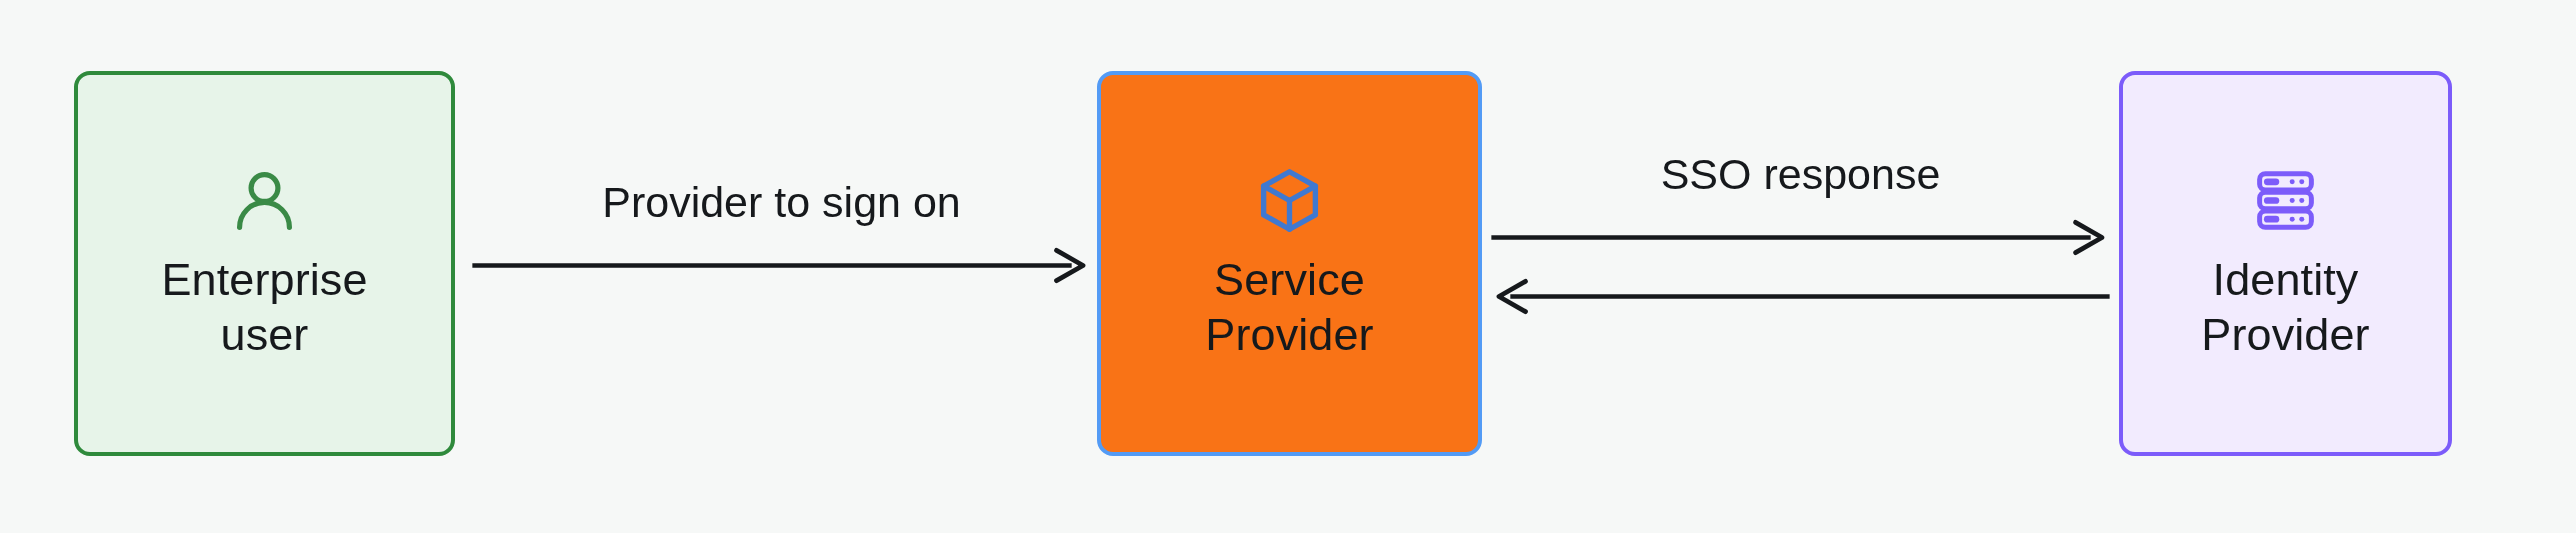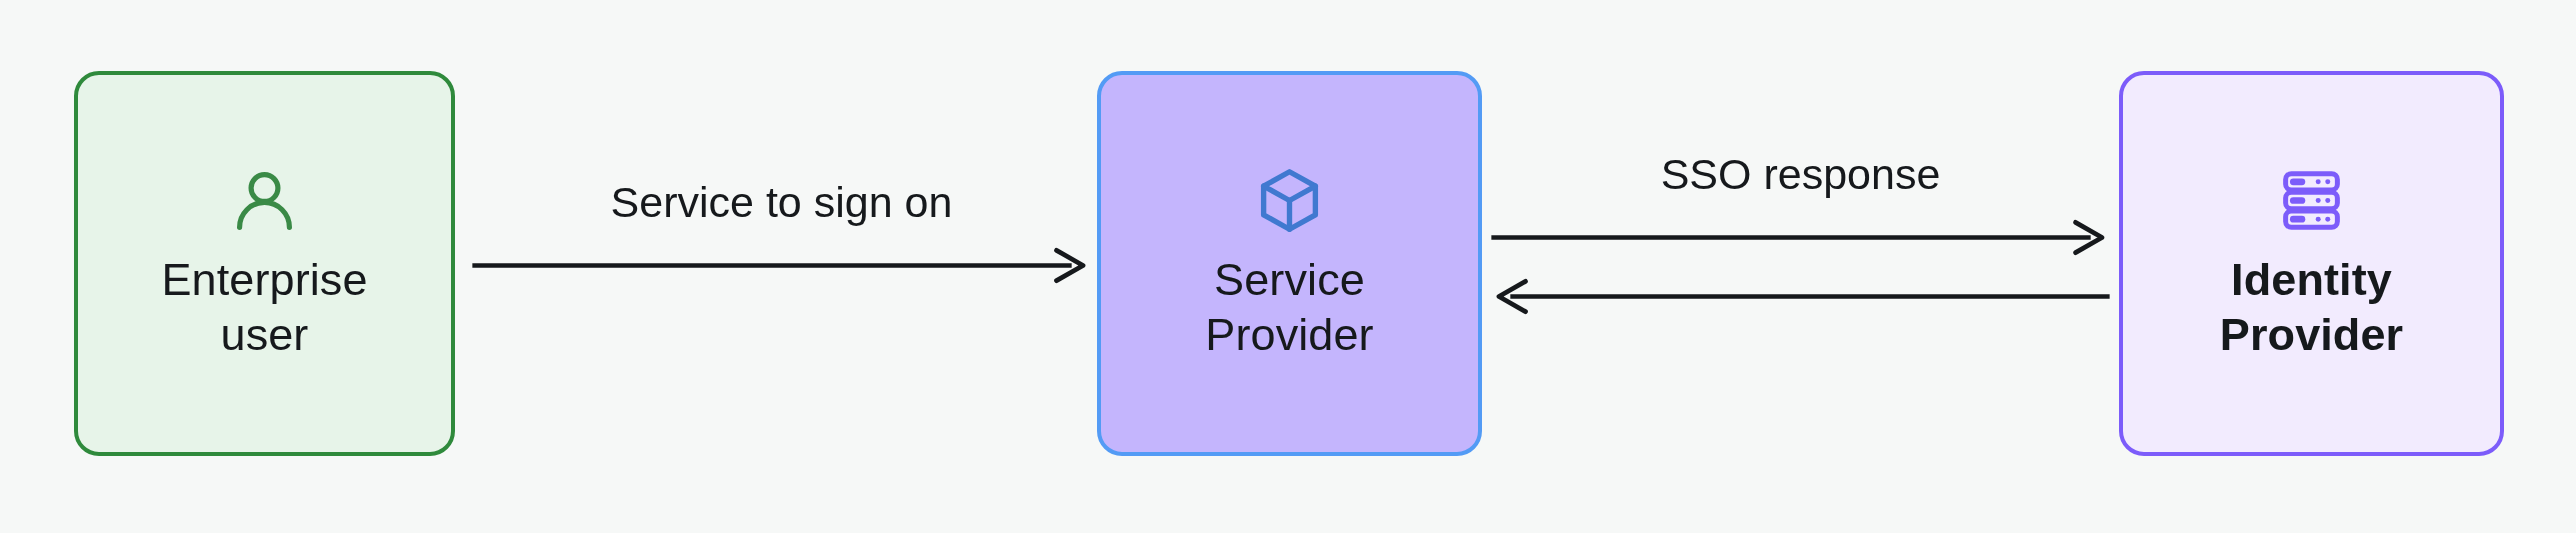--- a/index.html
+++ b/index.html
@@ -19,21 +19,21 @@
     height: 533px;
     background: #F6F8F7;
   }
 
   
   .node {
     position: absolute;
     box-sizing: border-box;
     border-style: solid;
     border-width: 4.8px;
-    border-radius: 25px;
+    border-radius: 16px;
     display: flex;
     flex-direction: column;
     align-items: center;
     justify-content: center;
   }
   .node-icon {
     width: 69px;
     height: 69px;
     display: block;
     margin-bottom: 17px;
@@ -49,29 +49,28 @@
 
   #node-enterprise-user {
     left: 74px;  top: 71px;
     width: 381px; height: 385px;
     background: #E7F4E9;
     border-color: #2F8A3C;
   }
   #node-service-provider {
     left: 1097px; top: 71px;
     width: 385px; height: 385px;
-    background: #c4b5fd;
+    background: #f97316;
     border-color: #539BF5;
   }
   #node-identity-provider {
     left: 2119px; top: 71px;
-    width: 385px; height: 385px;
+    width: 333px; height: 385px;
     background: #F2EBFE;
     border-color: #7C5CFA;
-    font-weight: bold;
   }
 
   
   .connector {
     position: absolute;
   }
   .edge-label {
     position: absolute;
     font-size: 43px;
     line-height: 50px;
@@ -131,21 +130,21 @@
         <circle cx="43" cy="36" r="2.6" fill="#7C5CFA" stroke="none"></circle>
         <circle cx="53" cy="36" r="2.6" fill="#7C5CFA" stroke="none"></circle>
         <circle cx="43" cy="55.5" r="2.6" fill="#7C5CFA" stroke="none"></circle>
         <circle cx="53" cy="55.5" r="2.6" fill="#7C5CFA" stroke="none"></circle>
       </svg>
     </span>
     <div class="node-label">Identity
 Provider</div>
   </div>
 
-  <div class="edge-label" id="edge-label-request-sign-on">Service to sign on</div>
+  <div class="edge-label" id="edge-label-request-sign-on">Provider to sign on</div>
   <svg class="connector" id="edge-request-sign-on" viewBox="0 0 660 58" width="629" height="55">
     <path d="M4 29 H636" stroke="#16191C" stroke-width="5" fill="none"></path>
     <path d="M620 13 L648 29 L620 45" stroke="#16191C" stroke-width="5" fill="none" stroke-linecap="round" stroke-linejoin="round"></path>
   </svg>
 
   <div class="edge-label" id="edge-label-sso-request">SSO response</div>
   <svg class="connector" id="edge-sso-request" viewBox="0 0 660 58" width="629" height="55">
     <path d="M4 29 H636" stroke="#16191C" stroke-width="5" fill="none"></path>
     <path d="M620 13 L648 29 L620 45" stroke="#16191C" stroke-width="5" fill="none" stroke-linecap="round" stroke-linejoin="round"></path>
   </svg>

